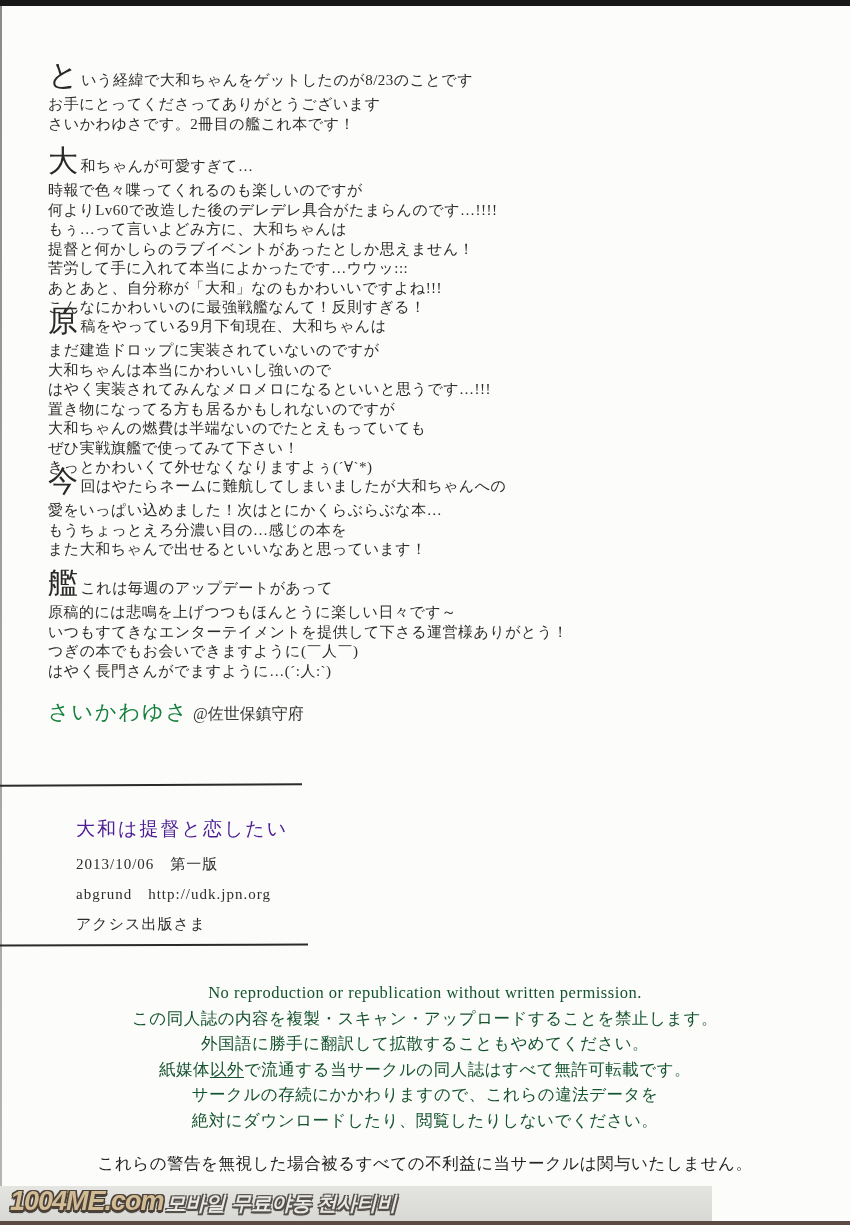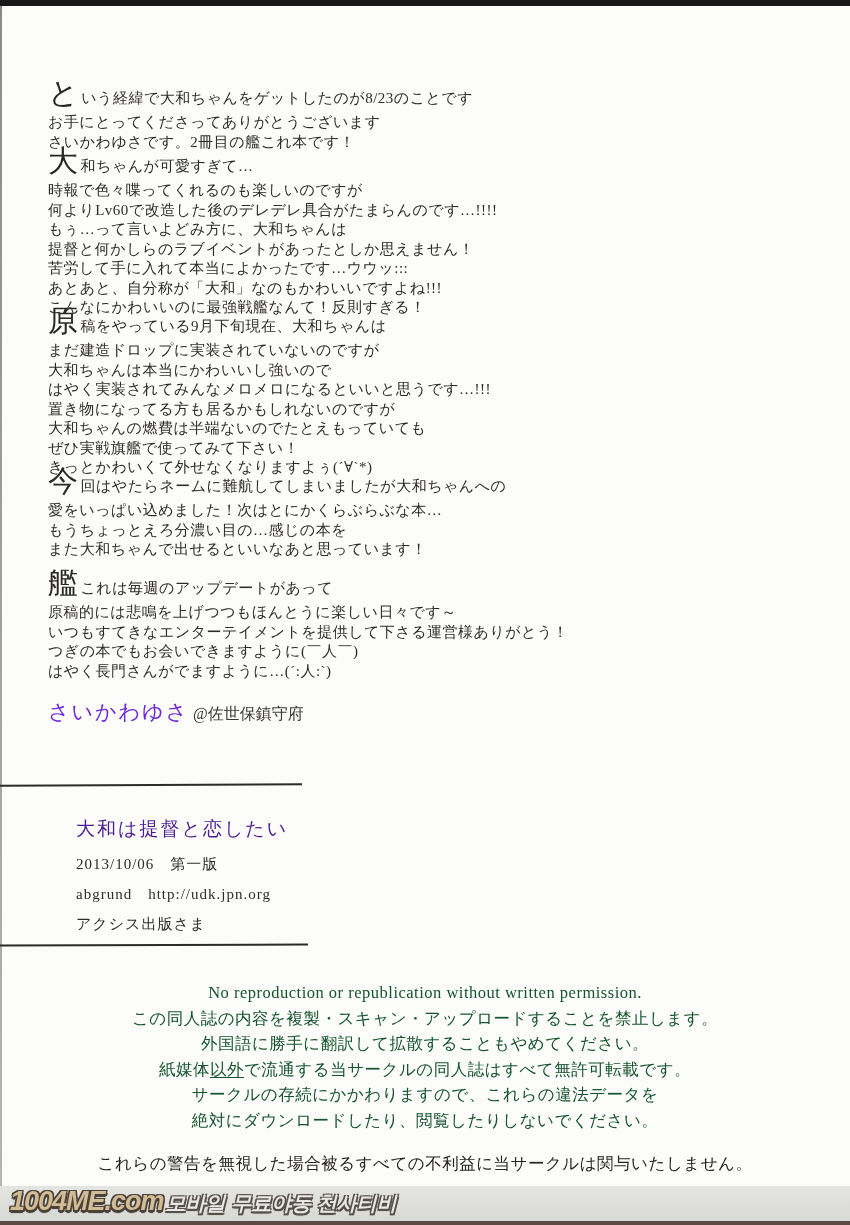--- a/index.html
+++ b/index.html
@@ -60,21 +60,21 @@
   }
   .signature {
     position: absolute;
     left: 48px;
     top: 698px;
     white-space: nowrap;
   }
   .signature .name {
     font-size: 21px;
     letter-spacing: 2px;
-    color: #6d28d9;
+    color: #15803d;
   }
   .signature .handle {
     font-size: 16px;
     color: #3a3836;
     margin-left: 4px;
   }
   .rule {
     position: absolute;
     left: 0;
     height: 0;
@@ -132,21 +132,21 @@
     width: 850px;
     text-align: center;
     font-size: 16.5px;
     letter-spacing: 0.5px;
     color: #262422;
   }
   .watermark-strip {
     position: absolute;
     left: 0;
     top: 1186px;
-    width: 850px;
+    width: 712px;
     height: 35px;
     background: linear-gradient(to bottom, #e4e4e1, #d8d8d5);
   }
   .watermark {
     position: absolute;
     left: 10px;
     top: 0;
     font-family: "Liberation Sans", "DejaVu Sans", sans-serif;
     font-weight: bold;
     white-space: nowrap;
@@ -174,21 +174,21 @@
   }
 </style>
 </head>
 <body>
 
 <div class="page">
 
   <div class="top-bar"></div>
   <div class="left-edge"></div>
 
-  <div class="para" style="top:78px">
+  <div class="para" style="top:60px">
     <div class="line first"><span class="dropcap">と</span><span>いう経緯で大和ちゃんをゲットしたのが8/23のことです</span></div>
     <div class="line">お手にとってくださってありがとうございます</div>
     <div class="line">さいかわゆさです。2冊目の艦これ本です！</div>
   </div>
 
   <div class="para" style="top:146px">
     <div class="line first"><span class="dropcap">大</span><span>和ちゃんが可愛すぎて…</span></div>
     <div class="line">時報で色々喋ってくれるのも楽しいのですが</div>
     <div class="line">何よりLv60で改造した後のデレデレ具合がたまらんのです…!!!!</div>
     <div class="line">もぅ…って言いよどみ方に、大和ちゃんは</div>

